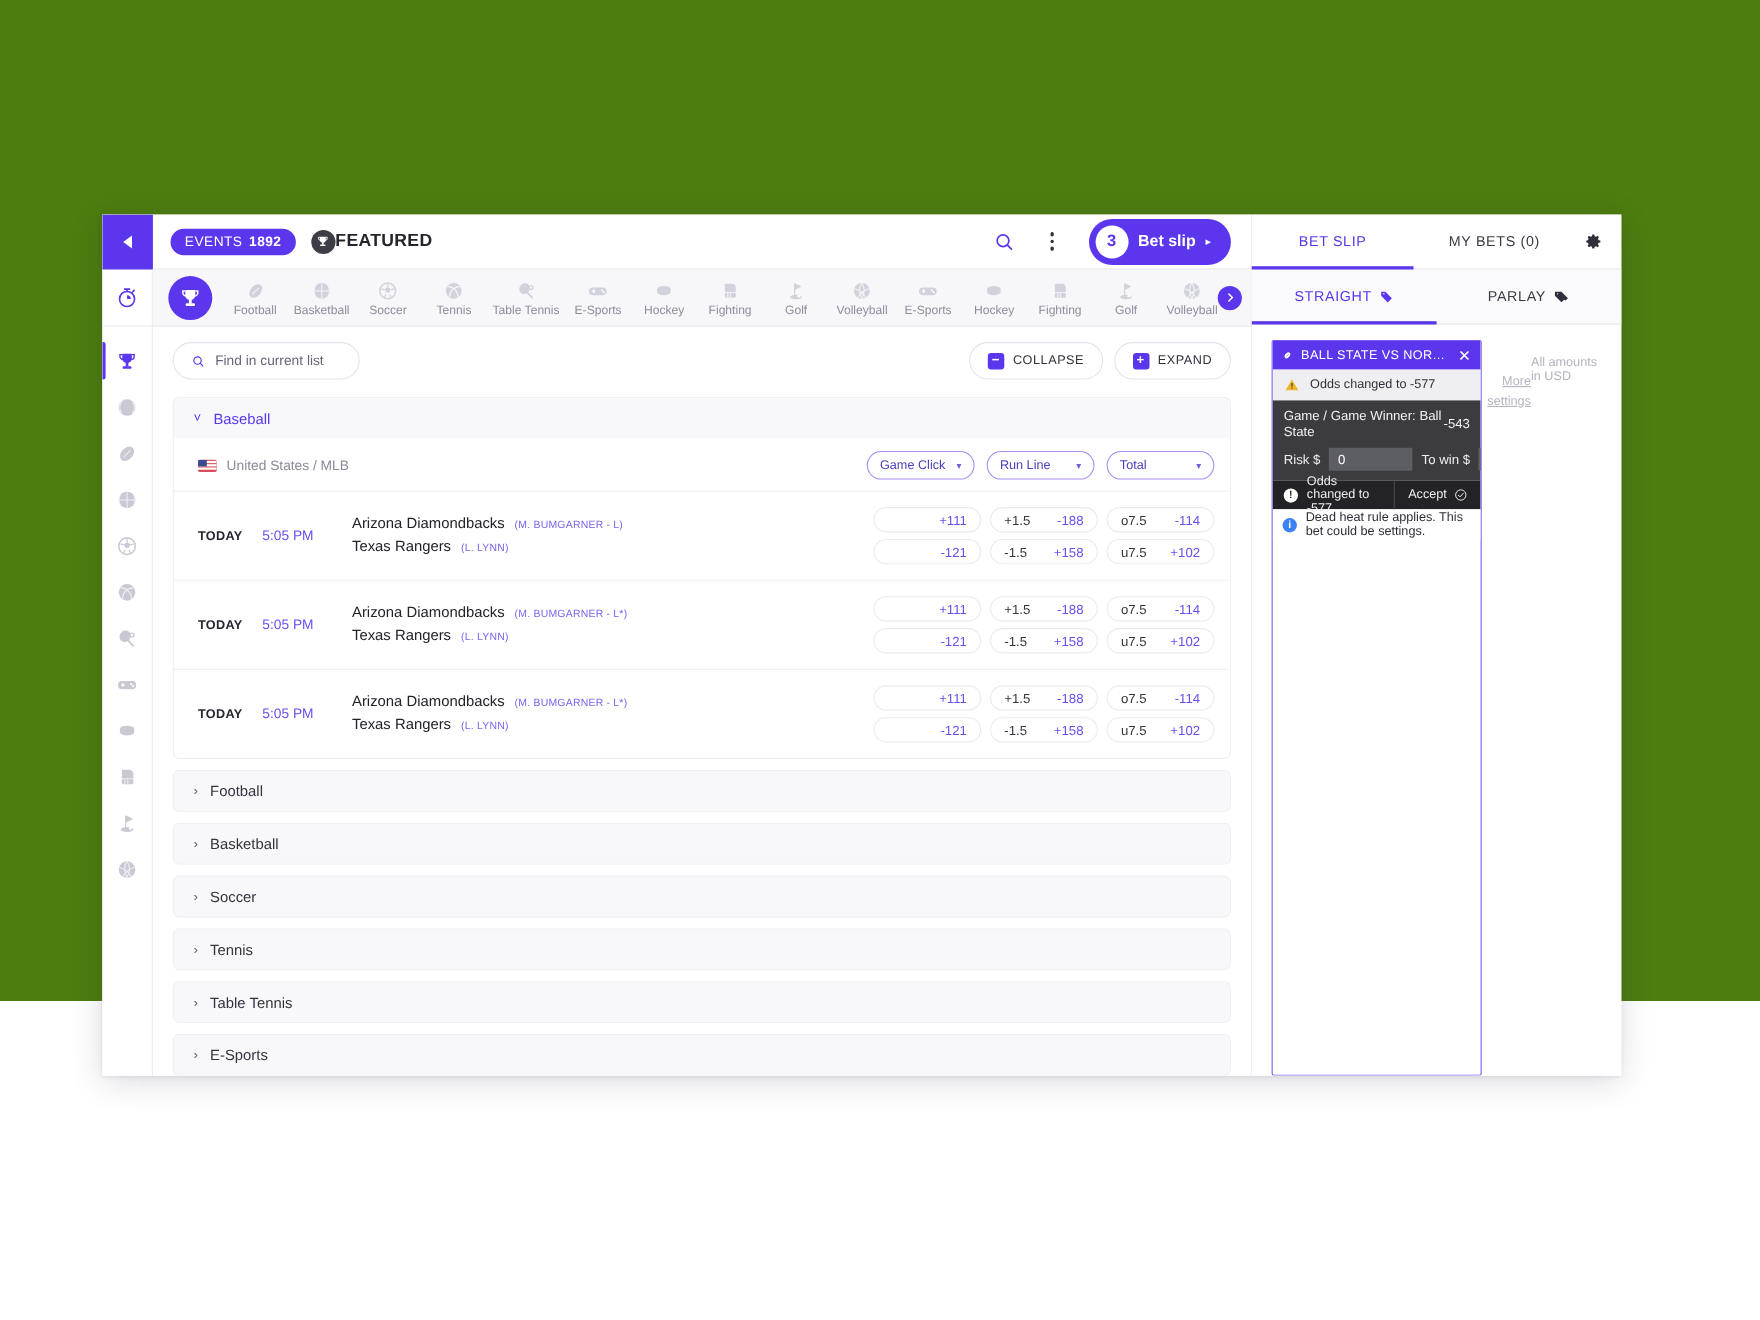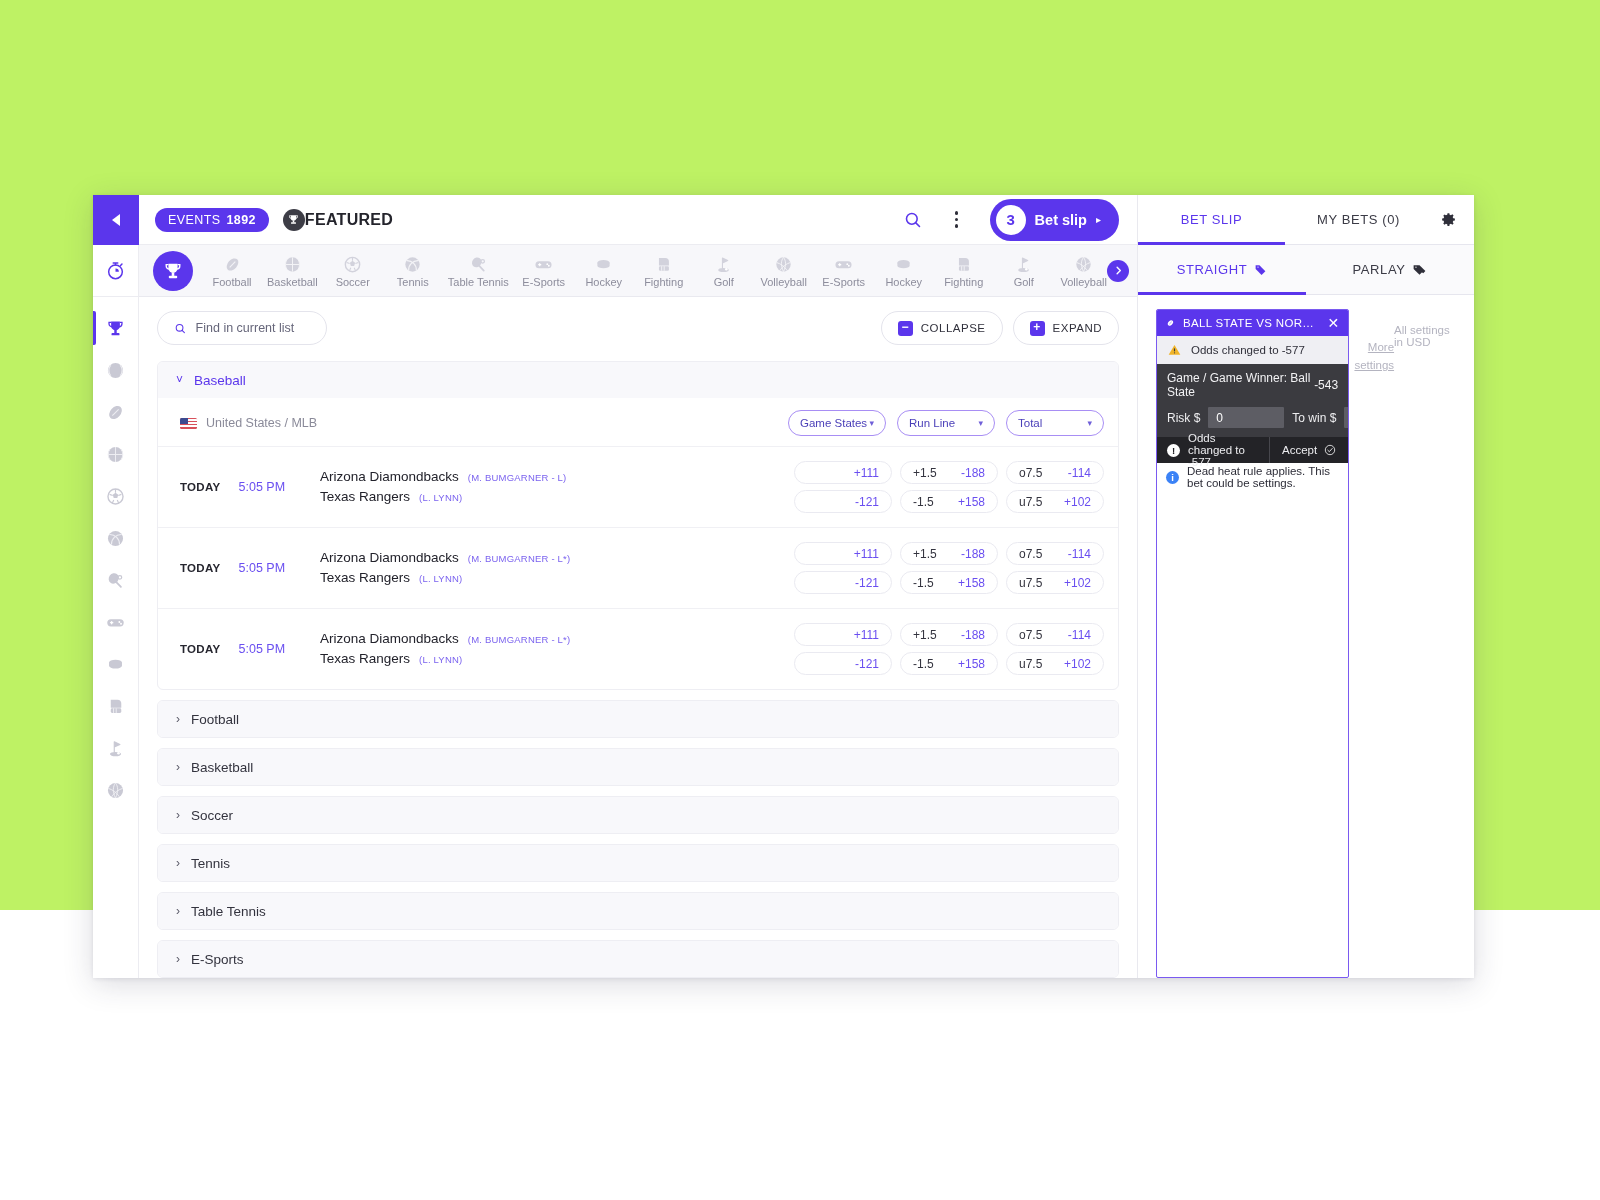--- a/index.html
+++ b/index.html
@@ -2,21 +2,21 @@
 <html><head>
 <meta charset="utf-8">
 <style>
   * { box-sizing: border-box; margin: 0; padding: 0; }
   html, body {
     width: 1600px; height: 1200px;
     background: #ffffff;
     font-family: "Liberation Sans", sans-serif;
     overflow: hidden;
   }
-  .canvas { position: relative; width: 1600px; height: 910px; background: #bef264; }
+  .canvas { position: relative; width: 1600px; height: 910px; background: #4d7c0f; }
 
   .app {
     position: absolute; left: 93px; top: 195px;
     width: 1381px; height: 783px;
     background: #fff;
     box-shadow: 0 6px 28px rgba(40,40,70,.17), 0 1px 4px rgba(40,40,70,.10);
     display: flex; overflow: hidden;
   }
 
   
@@ -505,21 +505,21 @@
             <span class="flag">
               <i class="fb" style="top:1.5px"></i>
                   <i class="fb" style="top:4.5px"></i>
               <i class="fb" style="top:7.5px"></i>
                   <span class="fs"></span>
             </span>
             <span>United States / MLB</span>
           </div>
           <div class="mkt-tabs" id="market-tabs">
                 <div class="mkt">
-                  <span>Game States</span>
+                  <span>Game Click</span>
                   <span class="cv">▾</span>
                 </div>
                 <div class="mkt">
                   <span>Run Line</span>
                   <span class="cv">▾</span>
                 </div>
                 <div class="mkt">
                   <span>Total</span>
                   <span class="cv">▾</span>
                 </div>
@@ -787,18 +787,18 @@
         </div>
         <div class="bc-note">
           <span class="ico-i">i</span>
           <span>Dead heat rule applies. This bet could be settings.</span>
         </div>
       </div>
 
       <div class="p-more">
         <span>More settings</span>
       </div>
-      <div class="p-usd">All settings in USD</div>
+      <div class="p-usd">All amounts in USD</div>
     </div>
   </div>
 
 </div>
 </div>
 
 </body></html>

